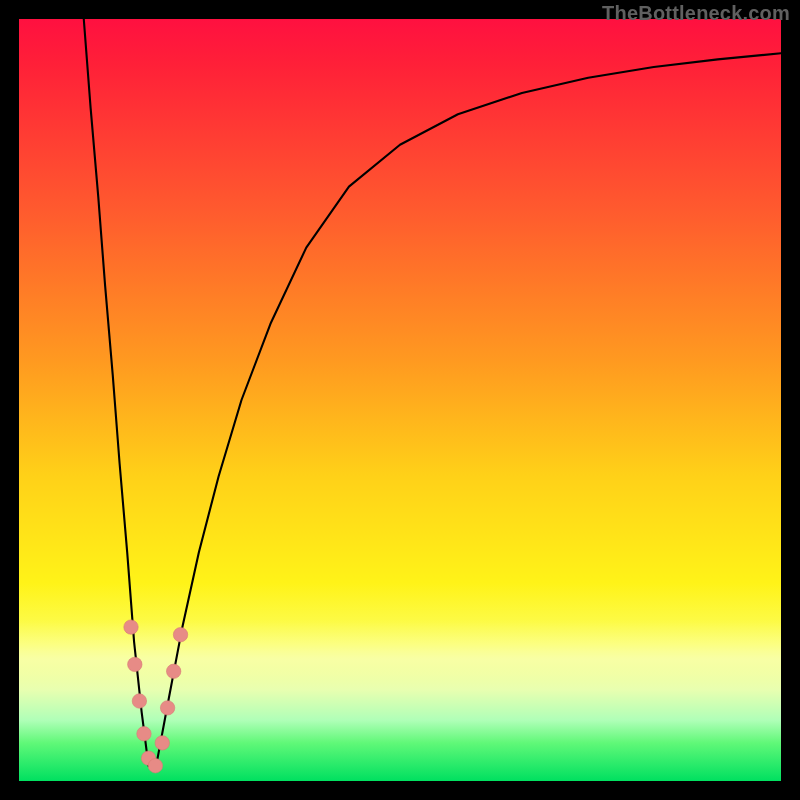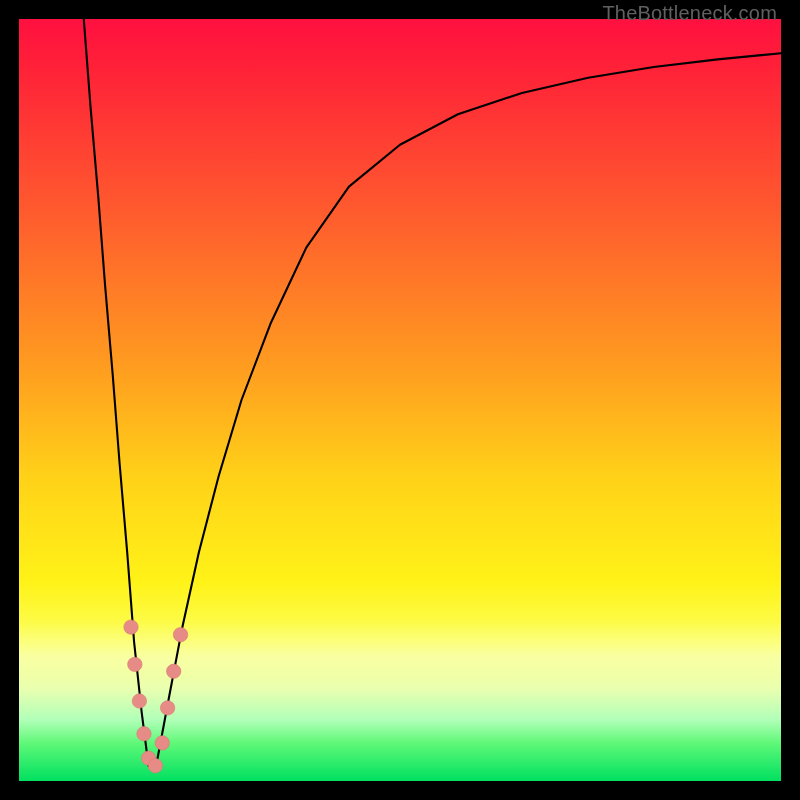--- a/index.html
+++ b/index.html
@@ -53,23 +53,23 @@
       rgba(255,255,255,0.32) 55%,
       rgba(255,255,255,0) 100%);
   }
   svg.curves {
     position: absolute;
     inset: 0;
   }
   .watermark {
     position: absolute;
     top: 2px;
-    right: 23px;
+    right: 10px;
     font-size: 20px;
-    font-weight: 400;
+    font-weight: 700;
     color: #606060;
     letter-spacing: 0.2px;
   }
 </style>
 </head>
 <body>
 
 <div class="frame">
   <div class="plot-area">
     <div class="gradient"></div>

